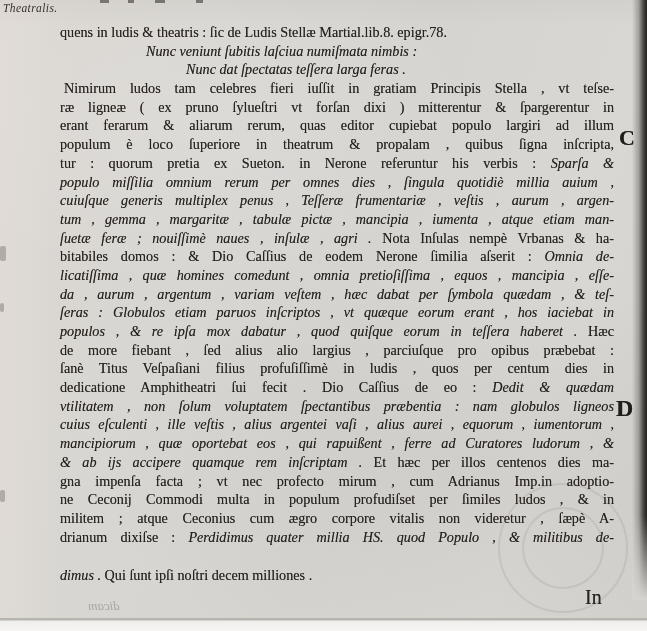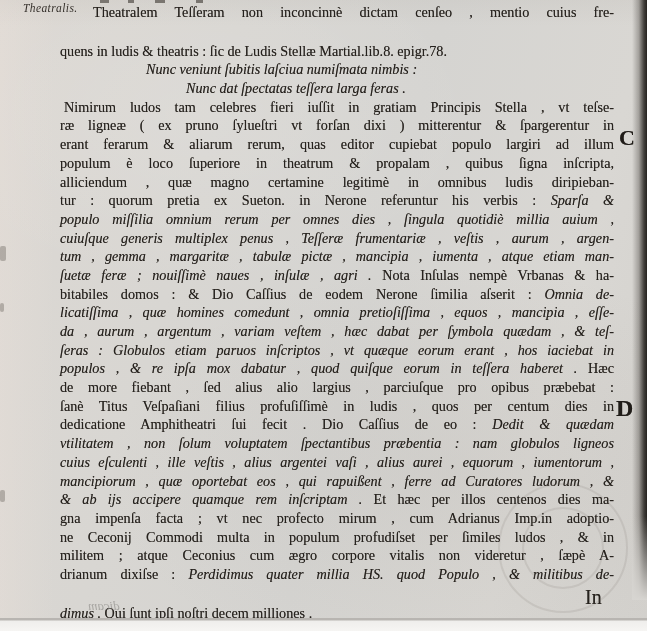--- a/index.html
+++ b/index.html
@@ -35,21 +35,20 @@
   .ln.end{text-align:left;text-align-last:left;margin-top:20px;}
   .ln.ind{text-indent:33px;}
   .ln.ind2{text-indent:4px;}
   .ln.v1{padding-left:86px;text-align:right;text-align-last:left;}
   .ln.v2{padding-left:126px;text-align:right;text-align-last:left;}
   .it{font-style:italic;}
   #margin-note{
     position:absolute;left:3px;top:2px;
     font-style:italic;font-size:11.5px;letter-spacing:0.4px;
     color:#35302b;
-    margin-left:20px;
   }
   .margin-letter{
     position:absolute;
     font-weight:700;font-size:22px;line-height:22px;
     color:#201c18;text-shadow:0 0 0.6px rgba(30,26,22,0.6);
   }
   #margin-letter-c{left:619px;top:127px;}
   #margin-letter-d{left:616px;top:397px;font-size:24px;}
   #catchword{
     position:absolute;left:585px;top:586px;
@@ -103,29 +102,27 @@
 <div id="page">
 
   <div class="top-mark" id="tm1"></div>
   <div class="top-mark" id="tm2"></div>
   <div class="top-mark" id="tm3"></div>
   <div class="top-mark" id="tm4"></div>
 
   <div id="margin-note">Theatralis.</div>
 
   <div id="text-block">
-      <div class="ln ind"><span>Theatralem Teſſeram non inconcinnè dictam cenſeo , mentio cuius fre-</span></div>
       <div class="ln end"><span>quens in ludis &amp; theatris : ſic de Ludis Stellæ Martial.lib.8. epigr.78.</span></div>
       <div class="ln v1"><span class="it">Nunc veniunt ſubitis laſciua numiſmata nimbis :</span></div>
       <div class="ln v2"><span class="it">Nunc dat ſpectatas teſſera larga feras .</span></div>
       <div class="ln ind2"><span>Nimirum ludos tam celebres fieri iuſſit in gratiam Principis Stella , vt teſse-</span></div>
       <div class="ln"><span>ræ ligneæ ( ex pruno ſylueſtri vt forſan dixi ) mitterentur &amp; ſpargerentur in</span></div>
       <div class="ln"><span>erant ferarum &amp; aliarum rerum, quas editor cupiebat populo largiri ad illum</span></div>
       <div class="ln"><span>populum è loco ſuperiore in theatrum &amp; propalam , quibus ſigna inſcripta,</span></div>
-      <div class="ln"><span>alliciendum , quæ magno certamine legitimè in omnibus ludis diripieban-</span></div>
       <div class="ln"><span>tur : quorum pretia ex Sueton. in Nerone referuntur his verbis : </span><span class="it">Sparſa &amp;</span></div>
       <div class="ln"><span class="it">populo miſſilia omnium rerum per omnes dies , ſingula quotidiè millia auium ,</span></div>
       <div class="ln"><span class="it">cuiuſque generis multiplex penus , Teſſeræ frumentariæ , veſtis , aurum , argen-</span></div>
       <div class="ln"><span class="it">tum , gemma , margaritæ , tabulæ pictæ , mancipia , iumenta , atque etiam man-</span></div>
       <div class="ln"><span class="it">ſuetæ feræ ; nouiſſimè naues , inſulæ , agri .</span><span> Nota Inſulas nempè Vrbanas &amp; ha-</span></div>
       <div class="ln"><span>bitabiles domos : &amp; Dio Caſſius de eodem Nerone ſimilia aſserit : </span><span class="it">Omnia de-</span></div>
       <div class="ln"><span class="it">licatiſſima , quæ homines comedunt , omnia pretioſiſſima , equos , mancipia , eſſe-</span></div>
       <div class="ln"><span class="it">da , aurum , argentum , variam veſtem , hæc dabat per ſymbola quædam , &amp; teſ-</span></div>
       <div class="ln"><span class="it">ſeras : Globulos etiam paruos inſcriptos , vt quæque eorum erant , hos iaciebat in</span></div>
       <div class="ln"><span class="it">populos , &amp; re ipſa mox dabatur , quod quiſque eorum in teſſera haberet .</span><span> Hæc</span></div>

